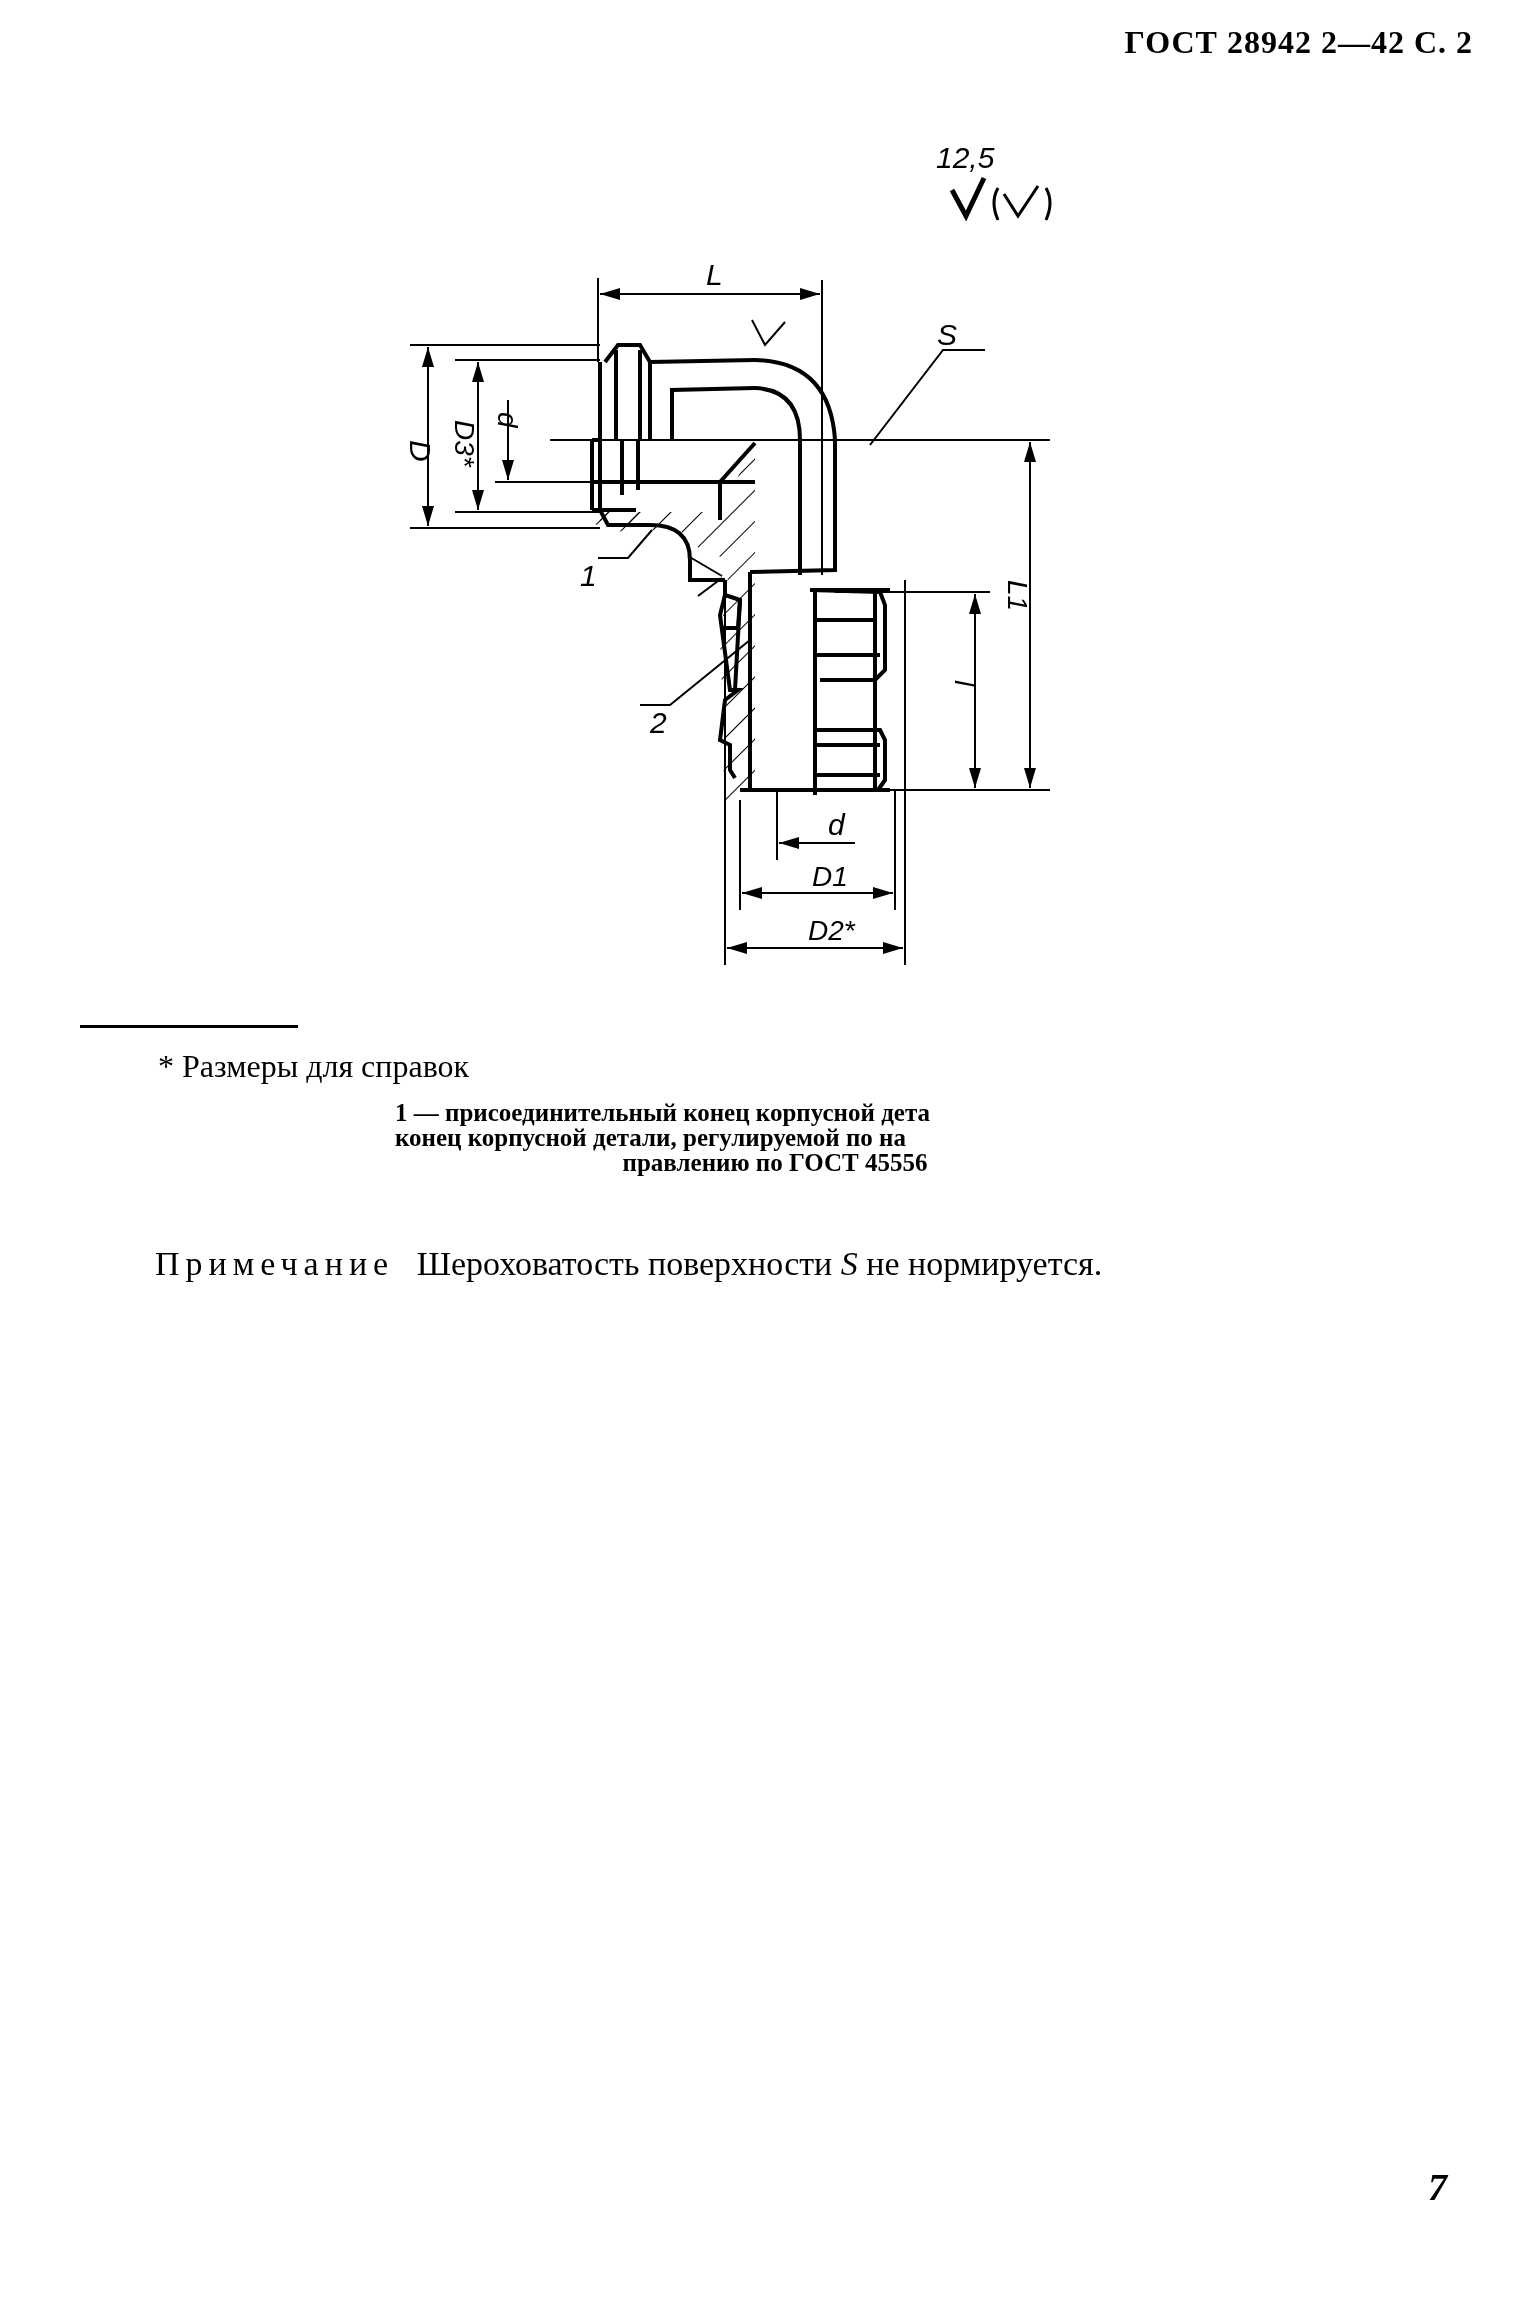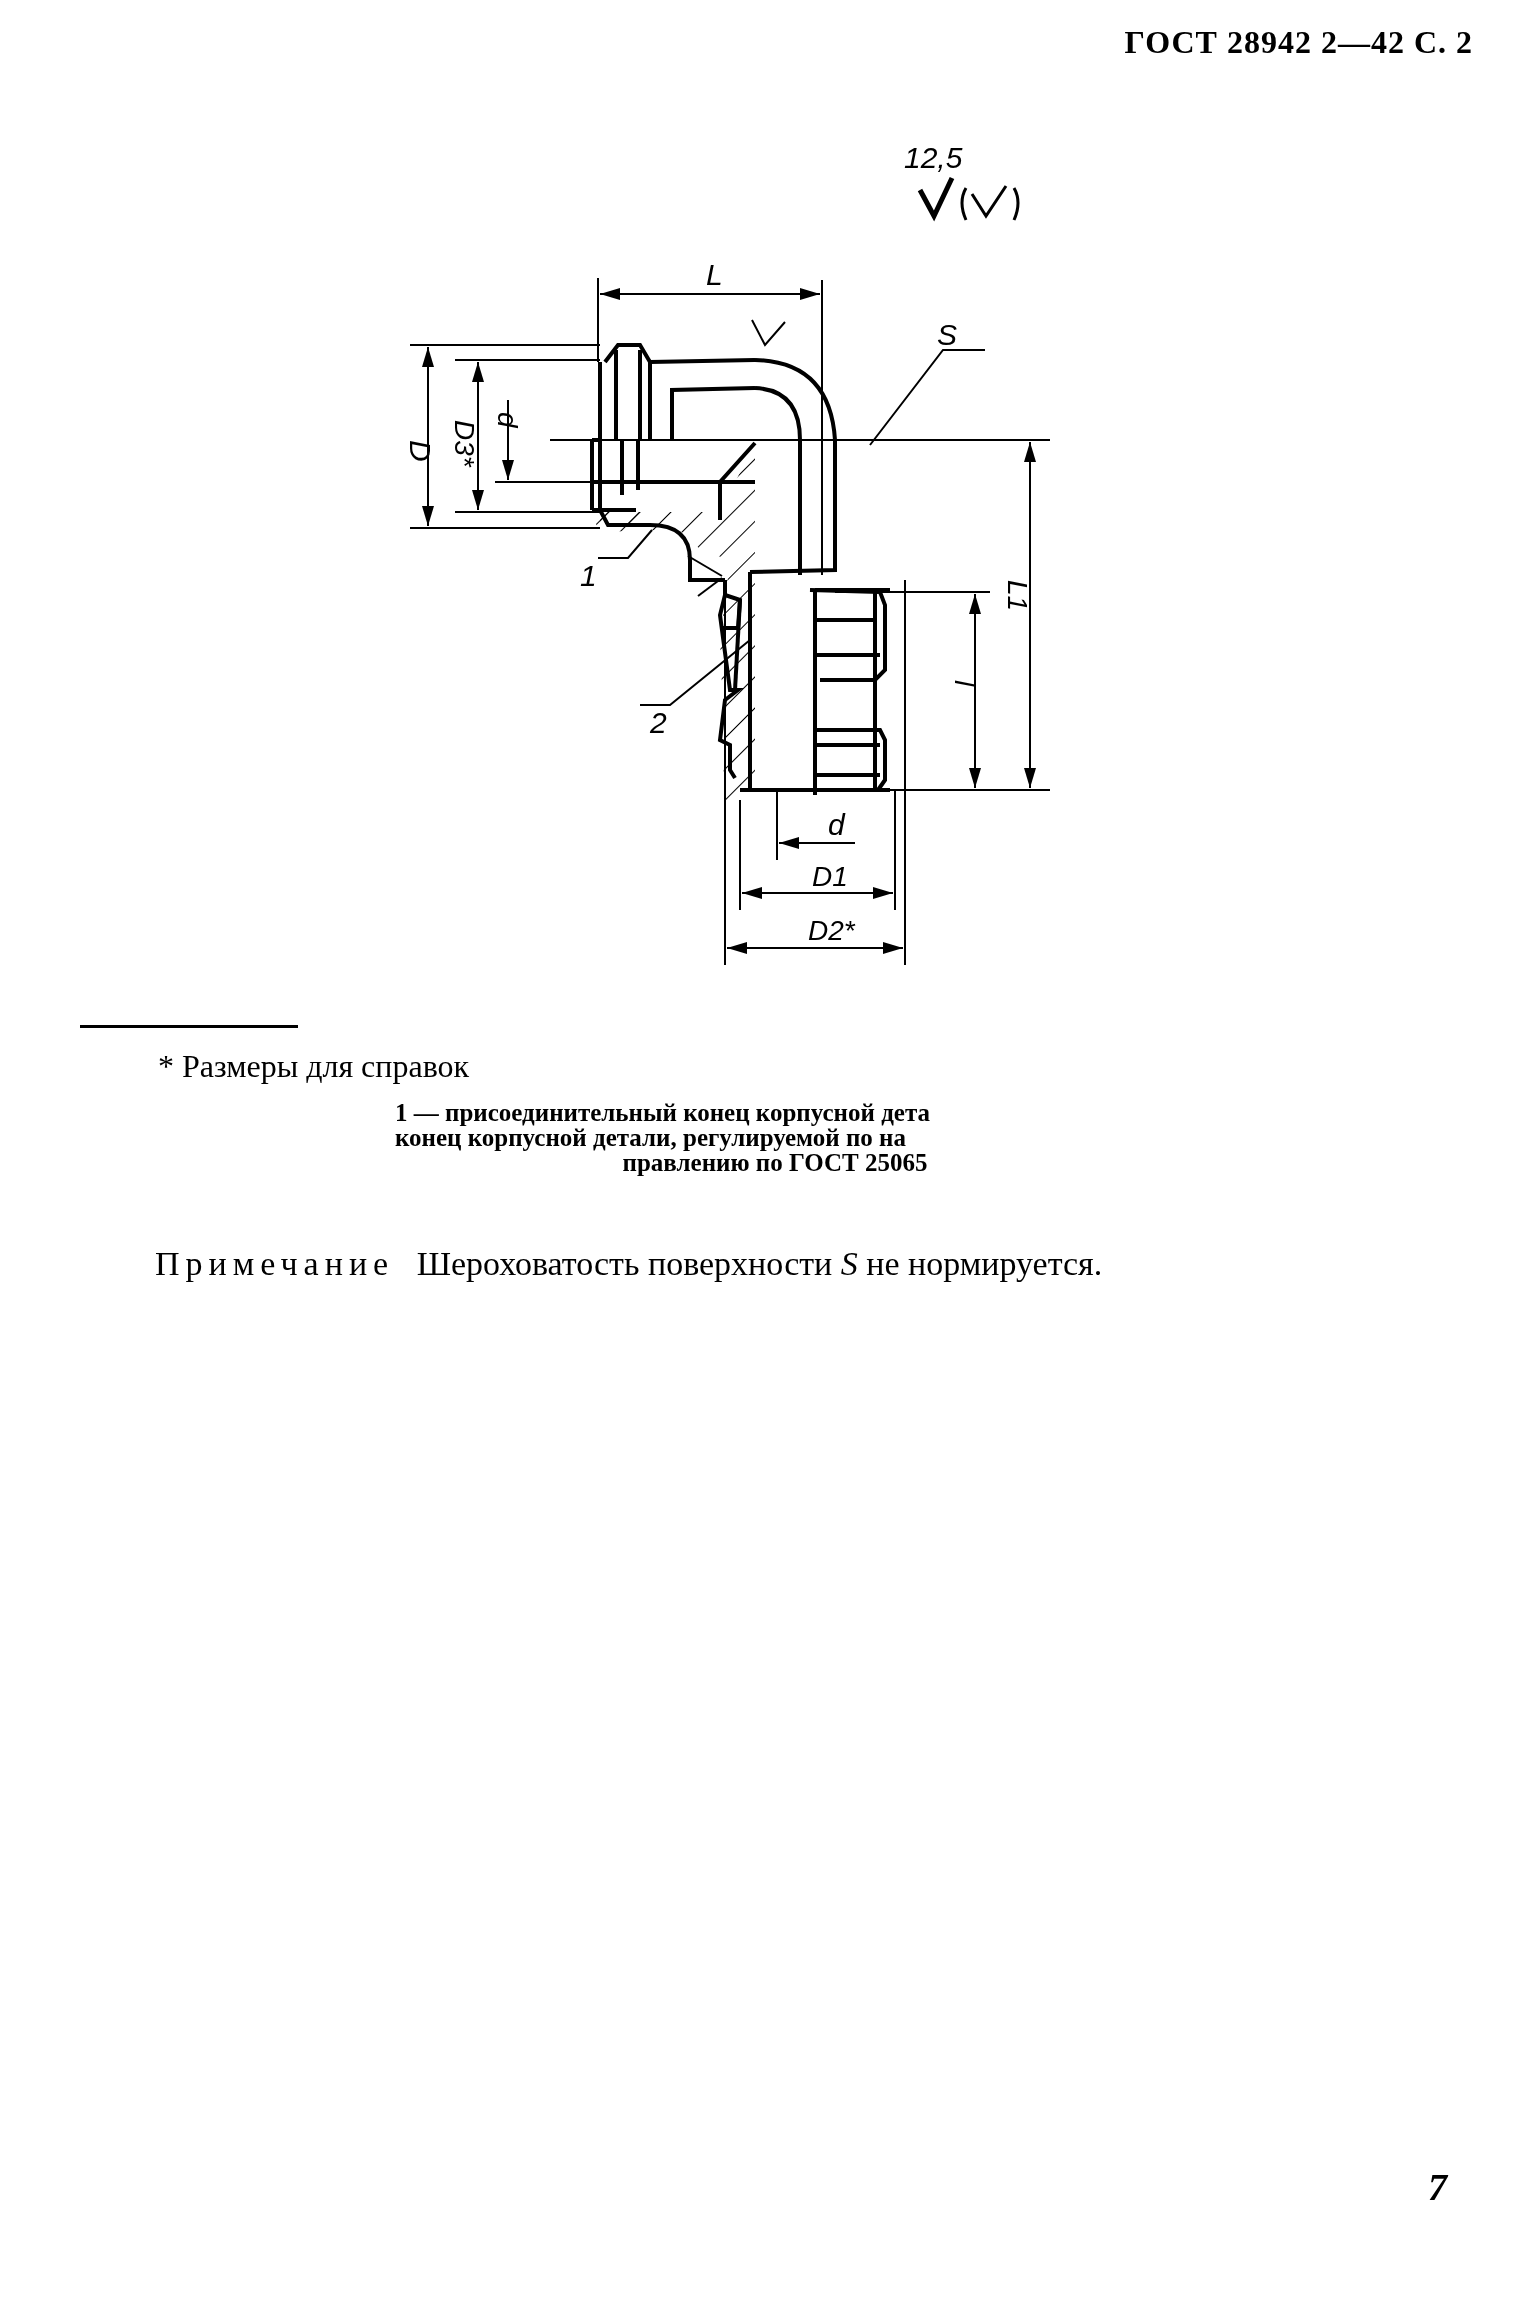--- a/index.html
+++ b/index.html
@@ -1,18 +1,18 @@
 <!DOCTYPE html>
 <html><head>
 <meta charset="utf-8">
 <style>
   html, body { margin: 0; padding: 0; background: #ffffff; }
   body { width: 1523px; height: 2317px; position: relative; overflow: hidden; color: #000; font-family: "DejaVu Serif", serif; }
   .header { position: absolute; top: 24px; right: 50px; font-family: "Liberation Serif", serif; font-weight: bold; font-size: 32px; letter-spacing: 1px; }
-  .roughness { position: absolute; left: 900px; top: 138px; width: 150px; height: 90px; }
+  .roughness { position: absolute; left: 932px; top: 138px; width: 150px; height: 90px; }
   .drawing { position: absolute; left: 370px; top: 250px; width: 720px; height: 740px; }
   .footnote-rule { position: absolute; left: 80px; top: 1025px; width: 218px; height: 0; border-top: 3px solid #000; }
   .footnote { position: absolute; left: 158px; top: 1048px; font-family: Liberation Serif, serif; font-size: 32px; }
   .caption { position: absolute; left: 395px; top: 1100px; width: 760px; font-family: "Liberation Serif", serif; font-size: 25px; line-height: 25px; font-weight: bold; text-align: justify; }
   .caption .last { text-align: center; }
   .note { position: absolute; left: 155px; top: 1245px; font-family: "Liberation Serif", serif; font-size: 34px; }
   .note .spaced { letter-spacing: 6px; margin-right: 14px; }
   .note .ital { font-style: italic; }
   .page-num { position: absolute; left: 1428px; top: 2165px; font-family: "Liberation Serif", serif; font-size: 38px; font-weight: bold; font-style: italic; }
   svg text { font-family: "Liberation Sans", sans-serif; font-style: italic; }
@@ -141,21 +141,21 @@
     <text x="808" y="940" font-size="28">D2*</text>
   </svg>
 </div>
 
 <div class="footnote-rule"></div>
 <div class="footnote">* Размеры для справок</div>
 
 <div class="caption">
   <div>1 — присоединительный конец корпусной дета</div>
   <div>конец корпусной детали, регулируемой по на</div>
-  <div class="last">правлению по ГОСТ 25065</div>
+  <div class="last">правлению по ГОСТ 45556</div>
 </div>
 
 <div class="note">
   <span class="spaced">Примечание</span>
   <span>Шероховатость поверхности</span>
   <span class="ital">S</span>
   <span>не нормируется.</span>
 </div>
 
 <div class="page-num">7</div>

